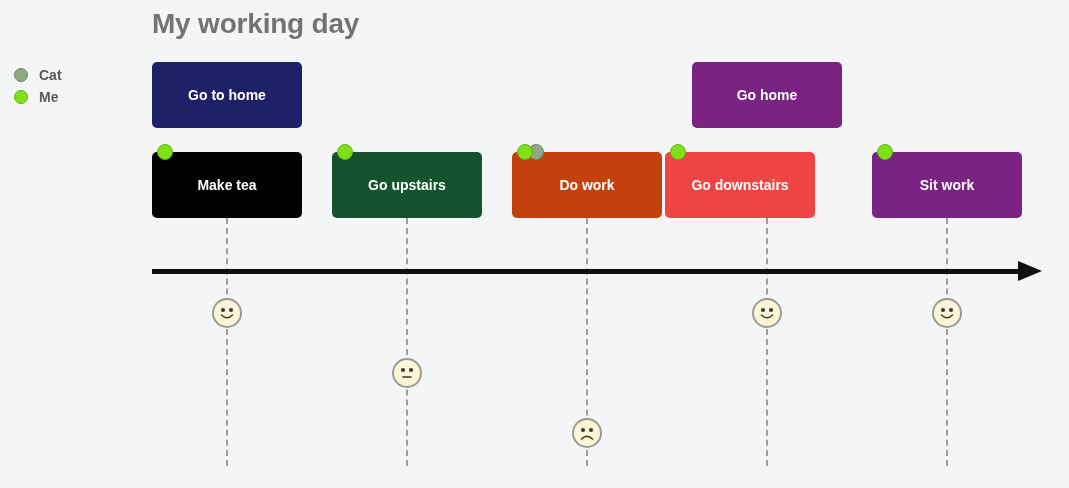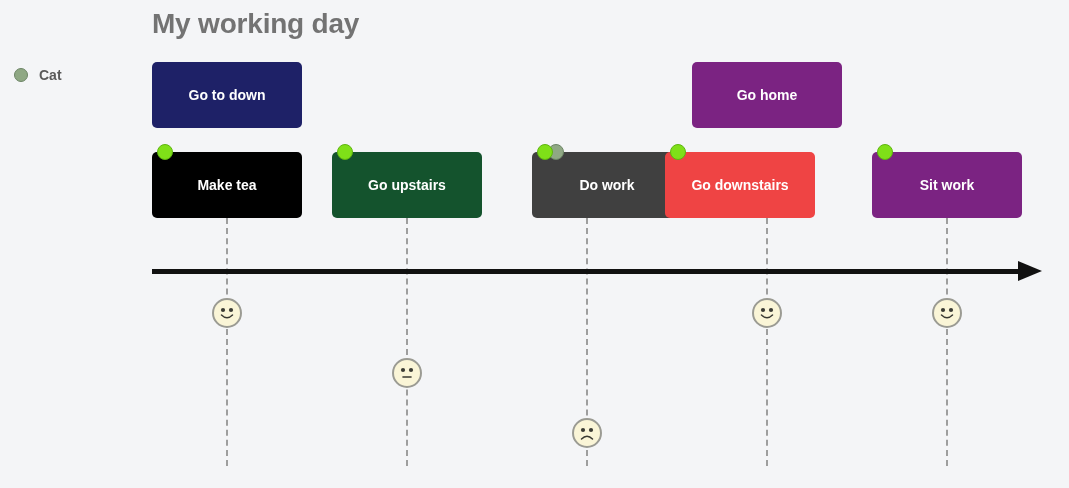--- a/index.html
+++ b/index.html
@@ -138,38 +138,42 @@
 
 <div id="canvas">
 
   <div id="page-title">My working day</div>
 
   <div id="legend">
       <div class="legend-row">
         <span class="legend-swatch" style="background: rgb(143, 168, 132); border: 1.5px solid rgb(109, 133, 102);"></span>
         <span class="legend-label">Cat</span>
       </div>
+      <div class="legend-row">
+        <span class="legend-swatch" style="background: rgb(127, 224, 24); border: 1.5px solid rgb(95, 181, 16);"></span>
+        <span class="legend-label">Me</span>
+      </div>
     </div>
 
   <div id="boxes-layer">
       <div class="task-box" style="left: 152px; top: 62px; background: rgb(30, 33, 103);">
-        <span class="task-label">Go to down</span>
+        <span class="task-label">Go to home</span>
       </div>
       <div class="task-box" style="left: 692px; top: 62px; background: rgb(123, 35, 130);">
         <span class="task-label">Go home</span>
       </div>
       <div class="task-box" style="left: 152px; top: 152px; background: #000000;">
         <span class="task-label">Make tea</span>
         <span class="marker" style="background: rgb(127, 224, 24); border: 1.5px solid rgb(95, 181, 16); left: 5px; z-index: 10;"></span>
       </div>
       <div class="task-box" style="left: 332px; top: 152px; background: #14532d;">
         <span class="task-label">Go upstairs</span>
         <span class="marker" style="background: rgb(127, 224, 24); border: 1.5px solid rgb(95, 181, 16); left: 5px; z-index: 10;"></span>
       </div>
-      <div class="task-box" style="left: 532px; top: 152px; background: #404040;">
+      <div class="task-box" style="left: 512px; top: 152px; background: #c2410c;">
         <span class="task-label">Do work</span>
         <span class="marker" style="background: rgb(127, 224, 24); border: 1.5px solid rgb(95, 181, 16); left: 5px; z-index: 10;"></span>
         <span class="marker" style="background: rgb(143, 168, 132); border: 1.5px solid rgb(109, 133, 102); left: 16px; z-index: 9;"></span>
       </div>
       <div class="task-box" style="left: 665px; top: 152px; background: #ef4444;">
         <span class="task-label">Go downstairs</span>
         <span class="marker" style="background: rgb(127, 224, 24); border: 1.5px solid rgb(95, 181, 16); left: 5px; z-index: 10;"></span>
       </div>
       <div class="task-box" style="left: 872px; top: 152px; background: rgb(123, 35, 130);">
         <span class="task-label">Sit work</span>

